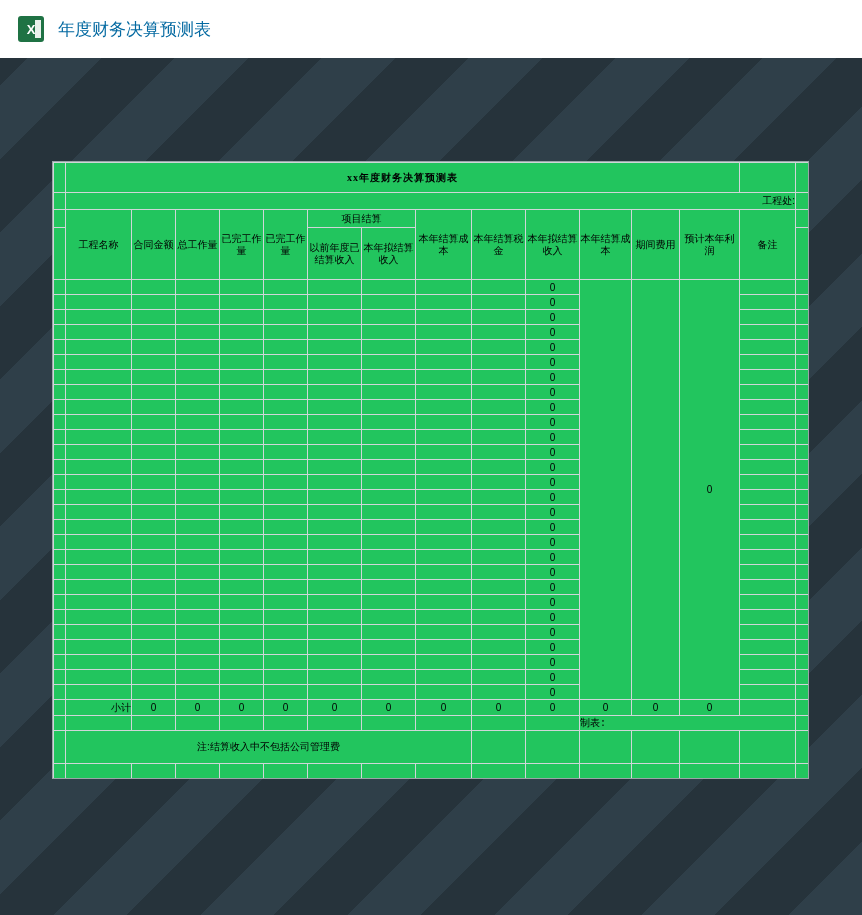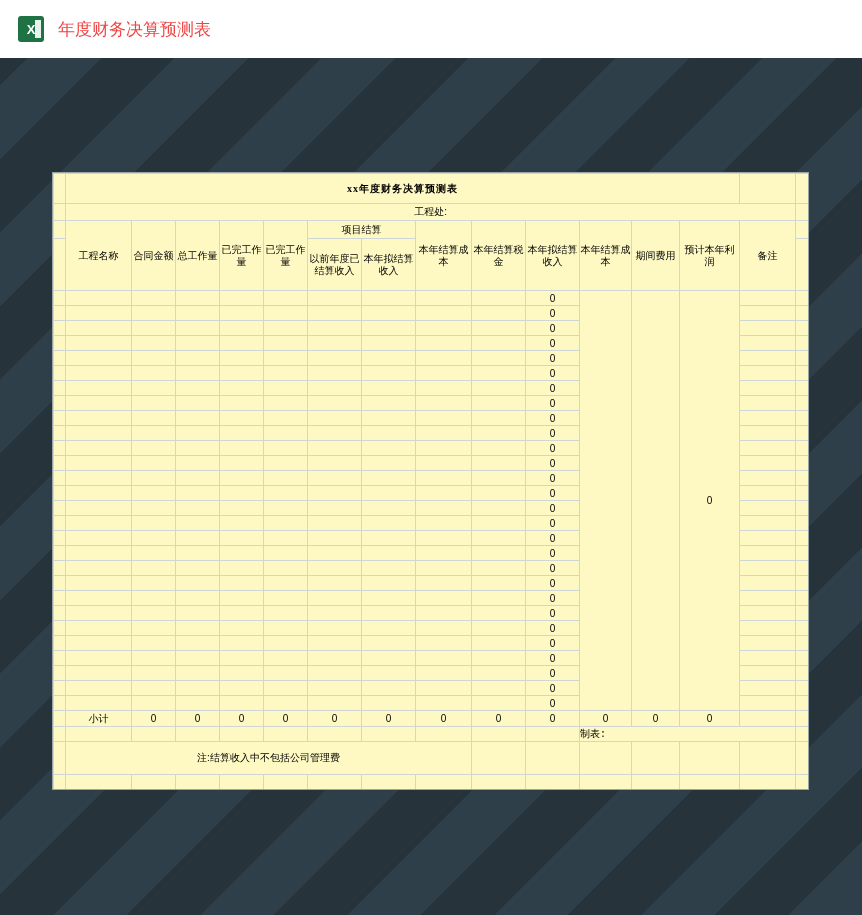--- a/index.html
+++ b/index.html
@@ -53,32 +53,32 @@
   }
   .xls-icon .barline {
     position: absolute;
     right: 3px; top: 4px;
     width: 6px; height: 18px;
     background: #ffffff;
     opacity: .9;
   }
   #header .title {
     font-size: 17px;
-    color: #ef4444;
+    color: #0369a1;
     margin-left: 14px;
     font-family: "Liberation Sans", sans-serif;
     white-space: nowrap;
   }
 
   
   #sheet {
     position: absolute;
-    left: 52px; top: 172px;
+    left: 52px; top: 161px;
     width: 757px; height: 618px;
-    background: #fef9c3;
+    background: #22c55e;
     border: 1px solid #9aa5a8;
     z-index: 4;
     overflow: hidden;
   }
   table.grid {
     border-collapse: collapse;
     width: 757px;
     table-layout: fixed;
     font-family: "Liberation Sans", sans-serif;
   }
@@ -93,21 +93,21 @@
   td.bd { border: 1px solid #000000; }
   td.nob { border: none; }
   .doc-title {
     text-align: center;
     font-size: 19px;
     font-weight: bold;
     letter-spacing: 1px;
     font-family: "Liberation Serif", serif;
   }
   .label-left {
-    text-align: center;
+    text-align: right;
     padding-left: 3px;
     font-size: 11px;
     margin-left: 48px;
   }
   .hdr {
     text-align: center;
     font-size: 11px;
     font-weight: normal;
     line-height: 1.15;
     padding: 1px 2px;

